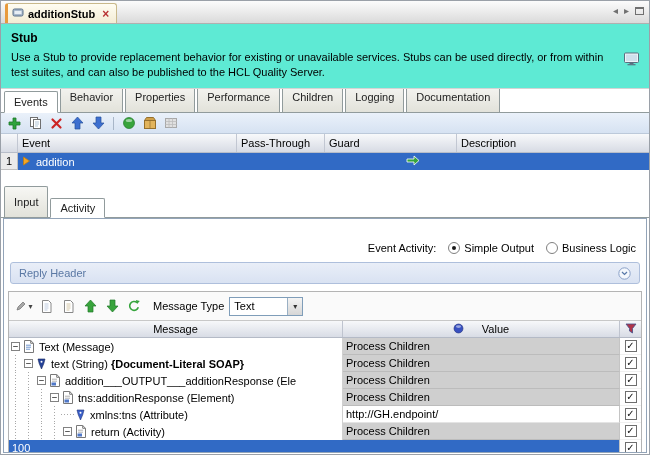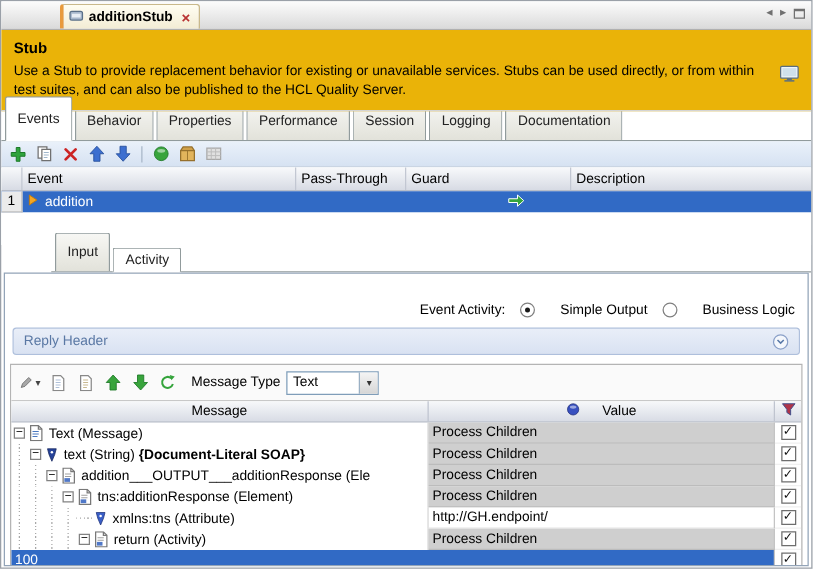--- a/index.html
+++ b/index.html
@@ -1,40 +1,40 @@
 <!DOCTYPE html>
 <html><head>
 <meta charset="utf-8">
 <style>
   html,body{margin:0;padding:0;}
   body{font-family:"Liberation Sans","DejaVu Sans",sans-serif;font-size:11px;color:#000;background:#e8e8e8;}
   *,*::before,*::after{box-sizing:border-box;}
   .screen{width:650px;height:455px;background:#fff;border:1px solid #9aa0a8;overflow:hidden;position:relative;}
 
   
-  .tabbar{height:23px;background:linear-gradient(#fcfcfc,#dadada);border-bottom:1px solid #b0b0b0;display:flex;align-items:flex-end;position:relative;padding-left:43px;}
+  .tabbar{height:23px;background:linear-gradient(#fcfcfc,#dadada);border-bottom:1px solid #b0b0b0;display:flex;align-items:flex-end;position:relative;}
   .etab{display:flex;align-items:center;gap:4px;height:20px;margin:0 0 0 4px;padding:0 7px 0 4px;background:linear-gradient(#fffdf2,#f3ecd4);border:1px solid #c9b98b;border-bottom:none;border-left:3px solid #e89a3c;border-radius:3px 3px 0 0;cursor:pointer;}
   .etitle{font-weight:bold;}
   .eclose{color:#b83232;font-weight:bold;font-size:12px;line-height:1;margin-left:3px;cursor:pointer;}
   .tabctrl{position:absolute;right:5px;top:5px;display:flex;align-items:center;gap:6px;color:#707070;font-size:10px;}
   .navg{line-height:1;cursor:pointer;}
   .maxbox{width:9px;height:8px;border:1px solid #707070;border-top-width:2px;display:inline-block;cursor:pointer;}
 
   
-  .stubhead{position:relative;height:65px;background:#eab308;border-bottom:1px solid #d4d4d4;padding:7px 10px 0;}
+  .stubhead{position:relative;height:65px;background:#5eead4;border-bottom:1px solid #d4d4d4;padding:7px 10px 0;}
   .stubtitle{font-weight:bold;font-size:12px;margin-bottom:5px;}
   .stubdesc{width:608px;line-height:1.32;}
   .monitor{position:absolute;right:9px;top:28px;}
 
   
   .tabs{display:flex;align-items:flex-end;padding:0 0 0 3px;background:#fff;border-bottom:1px solid #919b9c;}
   .maintabs{height:24px;}
-  .subtabs{height:22px;margin-left:40px;}
+  .subtabs{height:22px;}
   .tab{height:31px;display:flex;align-items:center;padding:0 9px;background:linear-gradient(#f7f7f4,#e2e2da);border:1px solid #919b9c;border-bottom:none;border-radius:2px 2px 0 0;margin-right:2px;color:#222;cursor:pointer;white-space:nowrap;}
-  .tab.active{height:36px;background:#fff;position:relative;z-index:2;margin-bottom:-1px;border-bottom:1px solid #fff;}
+  .tab.active{height:22px;background:#fff;position:relative;z-index:2;margin-bottom:-1px;border-bottom:1px solid #fff;}
   .subtabs .tab.active{height:20px;}
 
   
   .evtoolbar{height:21px;background:linear-gradient(#eaf1fa,#d6e2f2);border-bottom:1px solid #bcc9da;display:flex;align-items:center;gap:3px;padding:0 4px;}
   .tbtn{width:18px;height:17px;display:inline-flex;align-items:center;justify-content:center;cursor:pointer;}
   .tbtn.dis{cursor:default;}
   .tsep{width:1px;height:13px;background:#a8b6c8;margin:0 3px;display:inline-block;}
   .caret{font-size:8px;color:#444;margin-left:1px;}
 
   
@@ -52,21 +52,21 @@
   .evc-event{width:219px;padding:0 3px;gap:4px;}
   .evc-guard{width:132px;}
   .evc-pass{width:88px;justify-content:center;}
   .evc-desc{flex:1;}
   .evfill{height:26px;background:#fff;}
 
   
   .activity{height:235px;margin:0 2px 3px;border:1px solid #93a4b8;background:#fff;padding-top:18px;overflow:hidden;}
   .earow{height:22px;display:flex;align-items:center;justify-content:flex-end;gap:12px;padding-right:10px;}
   .eaopts{display:inline-flex;gap:12px;align-items:center;}
-  .radio-wrap{display:inline-flex;align-items:center;gap:20px;cursor:pointer;}
+  .radio-wrap{display:inline-flex;align-items:center;gap:4px;cursor:pointer;}
   .radio{width:12px;height:12px;border:1px solid #808080;border-radius:50%;background:#fff;position:relative;display:inline-block;}
   .radio.sel::after{content:"";position:absolute;left:3px;top:3px;width:4px;height:4px;background:#1a1a1a;border-radius:50%;}
   .replybar{height:22px;margin:3px 6px 0;background:linear-gradient(#e9eef8,#d9e2f2);border:1px solid #aebfdc;border-radius:3px;display:flex;align-items:center;padding:0 8px;color:#5a78a4;cursor:pointer;}
   .chev{margin-left:auto;display:inline-flex;cursor:pointer;}
 
   
   .msgbox{height:174px;margin:7px 4px 0;border:1px solid #b4b4b4;background:#fff;overflow:hidden;}
   .msgtoolbar{height:29px;border-bottom:1px solid #c8c8c8;background:#fafafa;display:flex;align-items:center;padding:0 6px;}
   .mticons{display:inline-flex;align-items:center;gap:4px;}
   .mtlabel{margin:0 5px 0 10px;}
@@ -129,21 +129,21 @@
           <rect x="6.5" y="10.5" width="4" height="1.6" fill="#5a6e80"></rect>
           <rect x="4.5" y="12.1" width="8" height="1.2" fill="#5a6e80"></rect>
         </svg></span>
   </div>
 
   <div class="tabs maintabs" id="main-tabs">
       <div class="tab active">Events</div>
       <div class="tab">Behavior</div>
       <div class="tab">Properties</div>
       <div class="tab">Performance</div>
-      <div class="tab">Session</div>
+      <div class="tab">Children</div>
       <div class="tab">Logging</div>
       <div class="tab">Documentation</div>
     </div>
 
   <div class="evtoolbar" id="events-toolbar">
       <span class="tbtn">
         <svg width="15" height="15" viewBox="0 0 15 15">
           <path d="M6 2h3v4h4v3H9v4H6V9H2V6h4z" fill="#2fa33c" stroke="#1c7a28" stroke-width="0.8"></path>
         </svg>
       </span>

